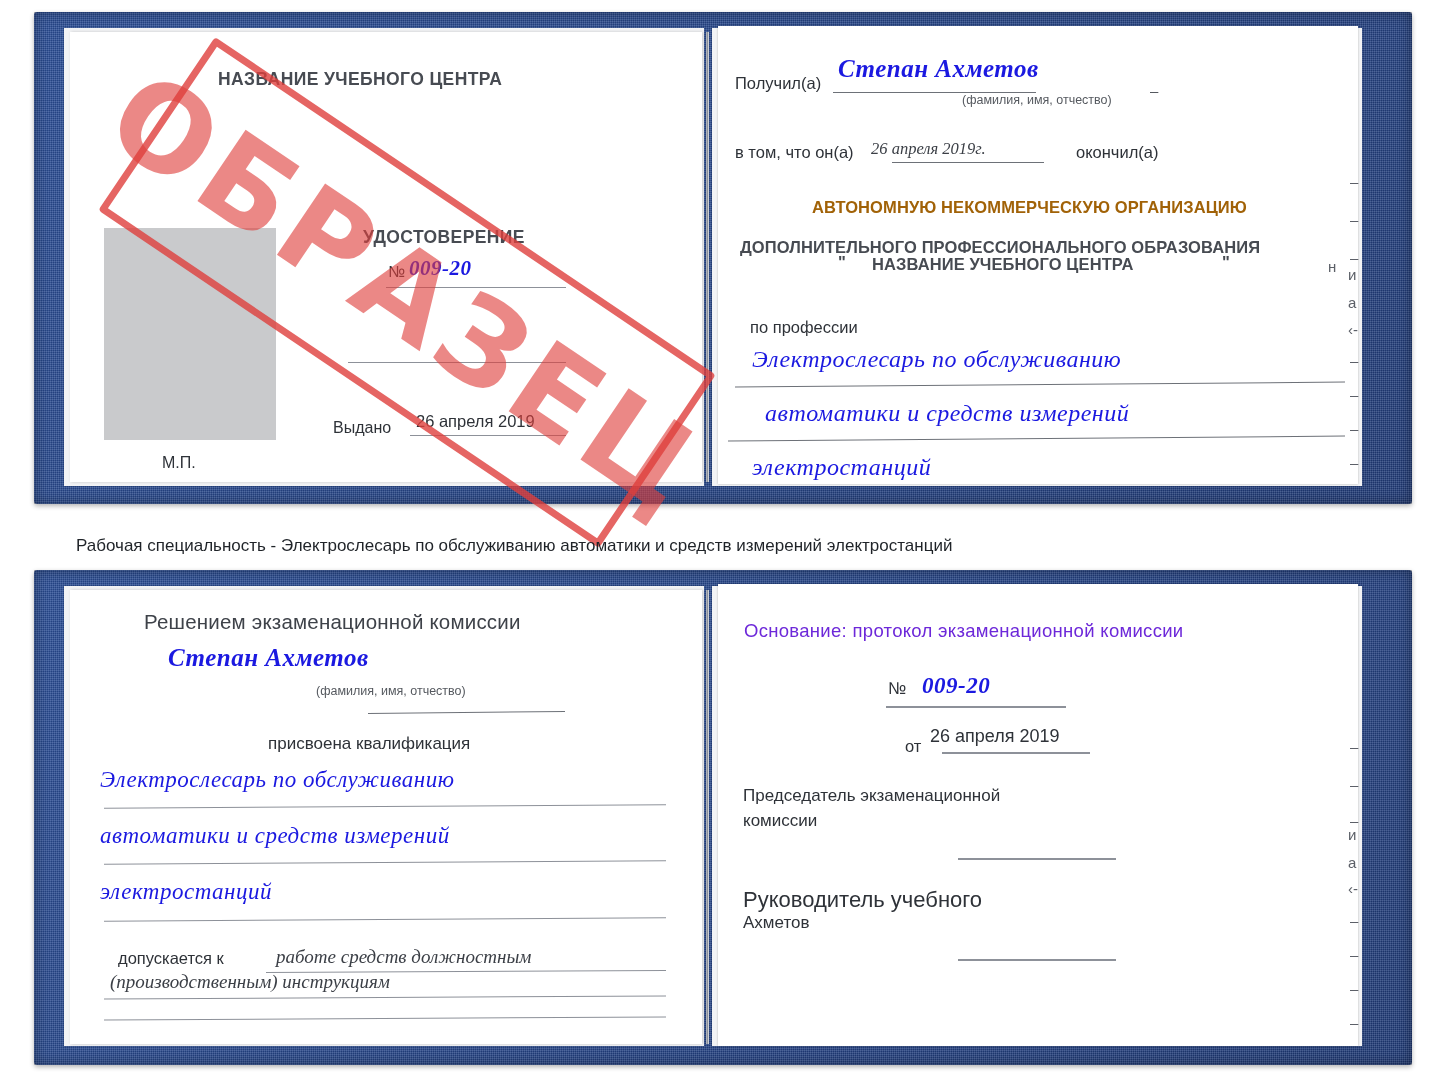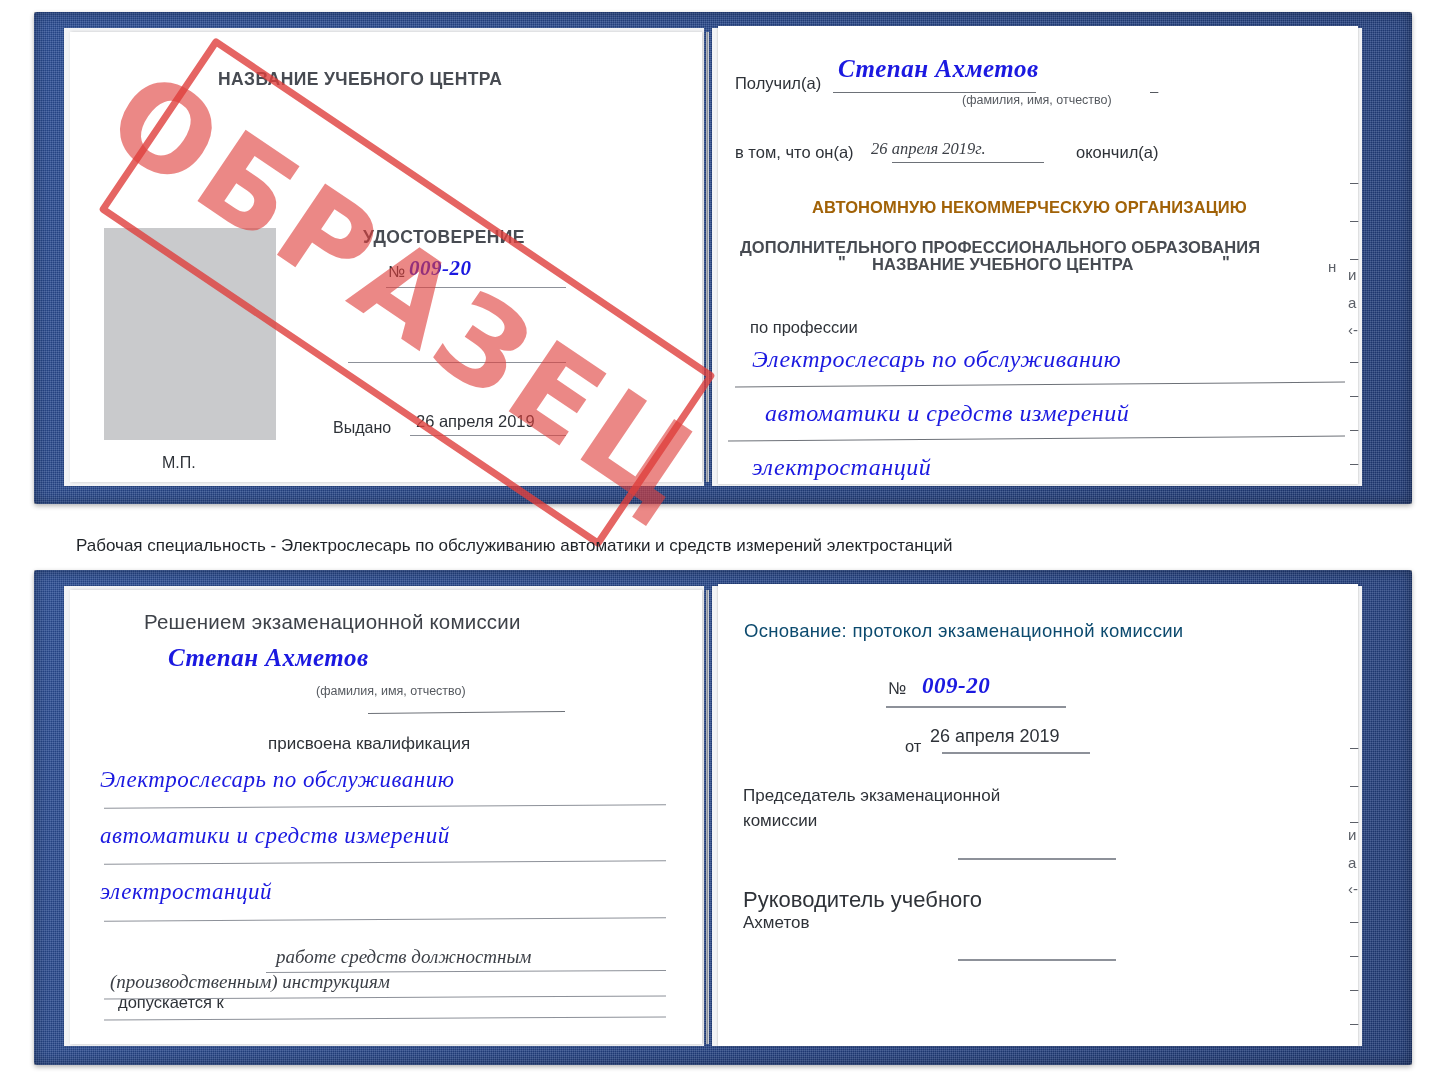--- a/index.html
+++ b/index.html
@@ -215,30 +215,30 @@
 
 <div class="hw" style="left:100px;top:768px;font-size:23px;">Электрослесарь по обслуживанию</div>
 <div class="rule" style="left:104px;top:806px;width:562px;transform:rotate(-0.35deg);"></div>
 
 <div class="hw" style="left:100px;top:824px;font-size:23px;">автоматики и средств измерений</div>
 <div class="rule" style="left:104px;top:862px;width:562px;transform:rotate(-0.35deg);"></div>
 
 <div class="hw" style="left:100px;top:880px;font-size:23px;">электростанций</div>
 <div class="rule" style="left:104px;top:919px;width:562px;transform:rotate(-0.35deg);"></div>
 
-<div class="t sans dark" style="left:118px;top:950px;font-size:16.5px;margin-top:44px;">допускается к</div>
+<div class="t sans dark" style="left:118px;top:950px;font-size:16.5px;">допускается к</div>
 <div class="hw-serif" style="left:276px;top:947px;font-size:19px;">работе средств должностным</div>
 <div class="rule" style="left:266px;top:971px;width:400px;transform:rotate(-0.3deg);"></div>
 
 <div class="hw-serif" style="left:110px;top:972px;font-size:19px;">(производственным) инструкциям</div>
 <div class="rule" style="left:104px;top:997px;width:562px;transform:rotate(-0.3deg);"></div>
 
 <div class="rule" style="left:104px;top:1018px;width:562px;transform:rotate(-0.3deg);"></div>
 
-<div class="t sans dark" style="left:744px;top:622px;font-size:18.5px;letter-spacing:.3px;color:#0c4a6e;">Основание: протокол экзаменационной комиссии</div>
+<div class="t sans dark" style="left:744px;top:622px;font-size:18.5px;letter-spacing:.3px;color:#6d28d9;">Основание: протокол экзаменационной комиссии</div>
 
 <div class="t sans dark" style="left:888px;top:680px;font-size:17px;">№</div>
 <div class="hw" style="left:922px;top:674px;font-size:23px;font-weight:bold;">009-20</div>
 <div class="rule" style="left:886px;top:706px;width:180px;height:2px;"></div>
 
 <div class="t sans dark" style="left:905px;top:738px;font-size:16.5px;">от</div>
 <div class="t sans dark" style="left:930px;top:727px;font-size:18px;">26 апреля 2019</div>
 <div class="rule" style="left:942px;top:752px;width:148px;height:2px;"></div>
 
 <div class="t sans dark" style="left:743px;top:787px;font-size:17px;">Председатель экзаменационной</div>

